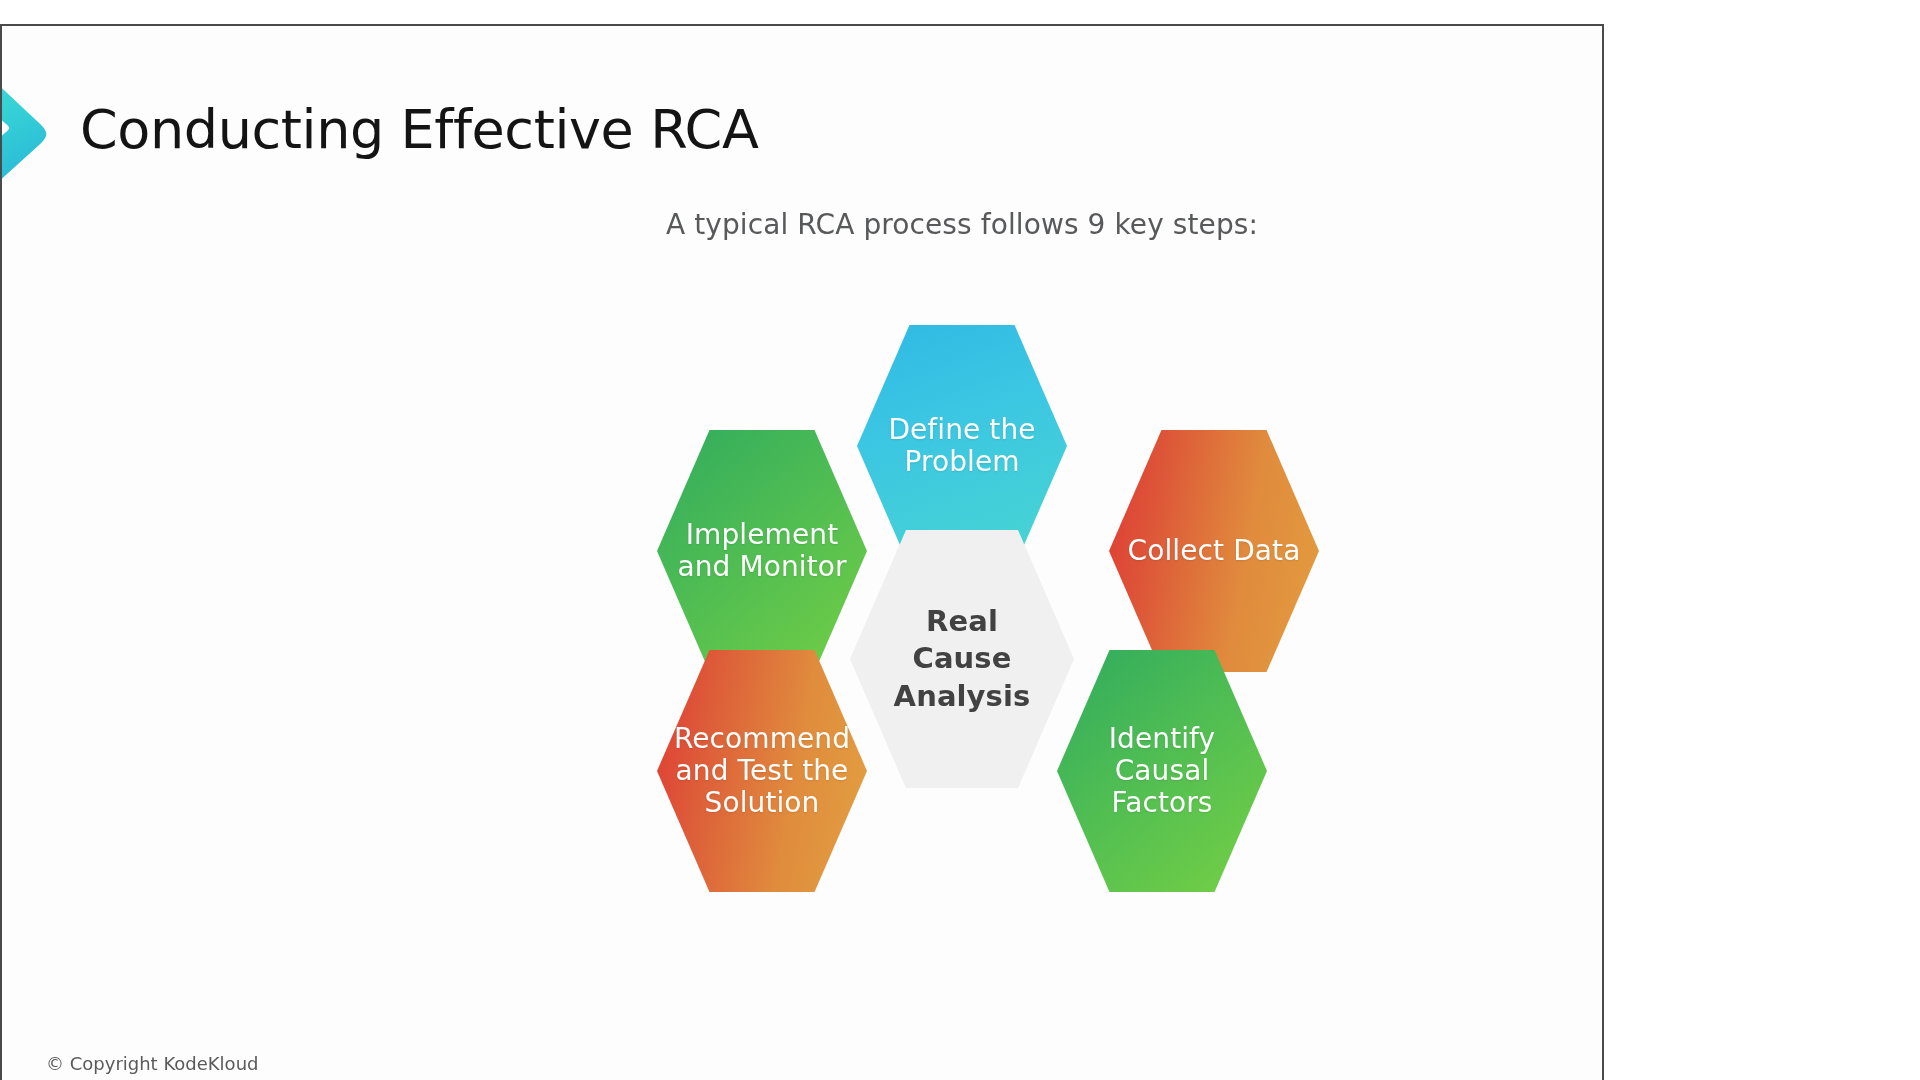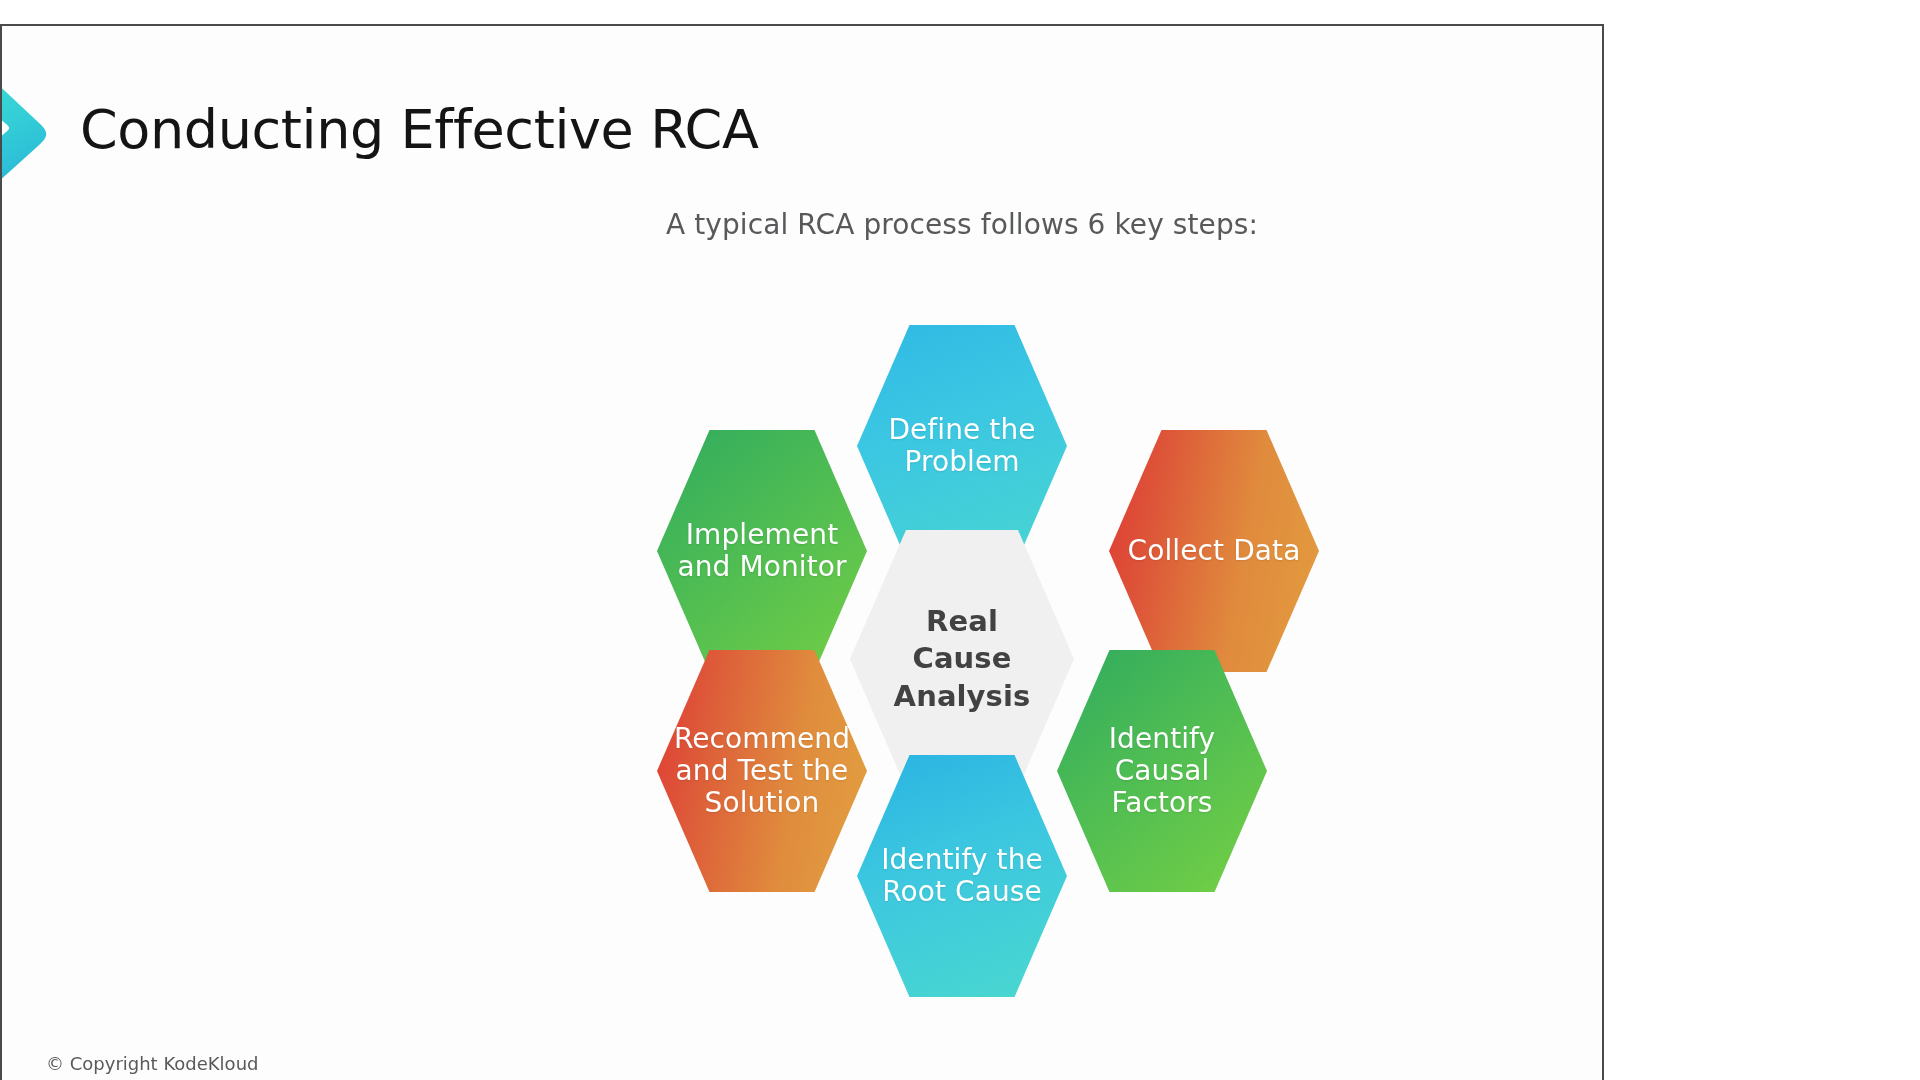--- a/index.html
+++ b/index.html
@@ -138,21 +138,21 @@
           <stop offset="100%" stop-color="#29b6d8"></stop>
         </linearGradient>
       </defs>
       <path d="M4,8 C4,8 18,10 26,20 L88,78 C99,88 99,92 88,102 L26,158 C18,167 4,166 4,166 L4,128 C4,128 10,128 16,122 L56,88 C60,85 60,83 56,80 L16,46 C10,40 4,40 4,40 Z" fill="url(#chevGrad)"></path>
     </svg>
   </div>
 
   <div id="title">Conducting Effective RCA</div>
 
   <div id="subtitle">
-    <span class="sub-inner">A typical RCA process follows 6 key steps:</span>
+    <span class="sub-inner">A typical RCA process follows 9 key steps:</span>
   </div>
 
   <div id="honeycomb">
 
     <div class="hex" id="hex-implement" style="left:655px; top:404px;align-items:center;">
       <div class="hex-label">Implement
 and Monitor</div>
     </div>
 
     <div class="hex" id="hex-define" style="left:855px; top:299px;">
@@ -174,22 +174,18 @@
       <div class="hex-label">Identify Causal
 Factors</div>
     </div>
 
     <div class="hex" id="hex-recommend" style="left:655px; top:624px;">
       <div class="hex-label">Recommend
 and Test the
 Solution</div>
     </div>
 
-    <div class="hex" id="hex-root" style="left:855px; top:729px;">
-      <div class="hex-label">Identify the
-Root Cause</div>
-    </div>
 
   </div>
 
   <div id="footer">© Copyright KodeKloud</div>
 
 </div>
 
 </body></html>

